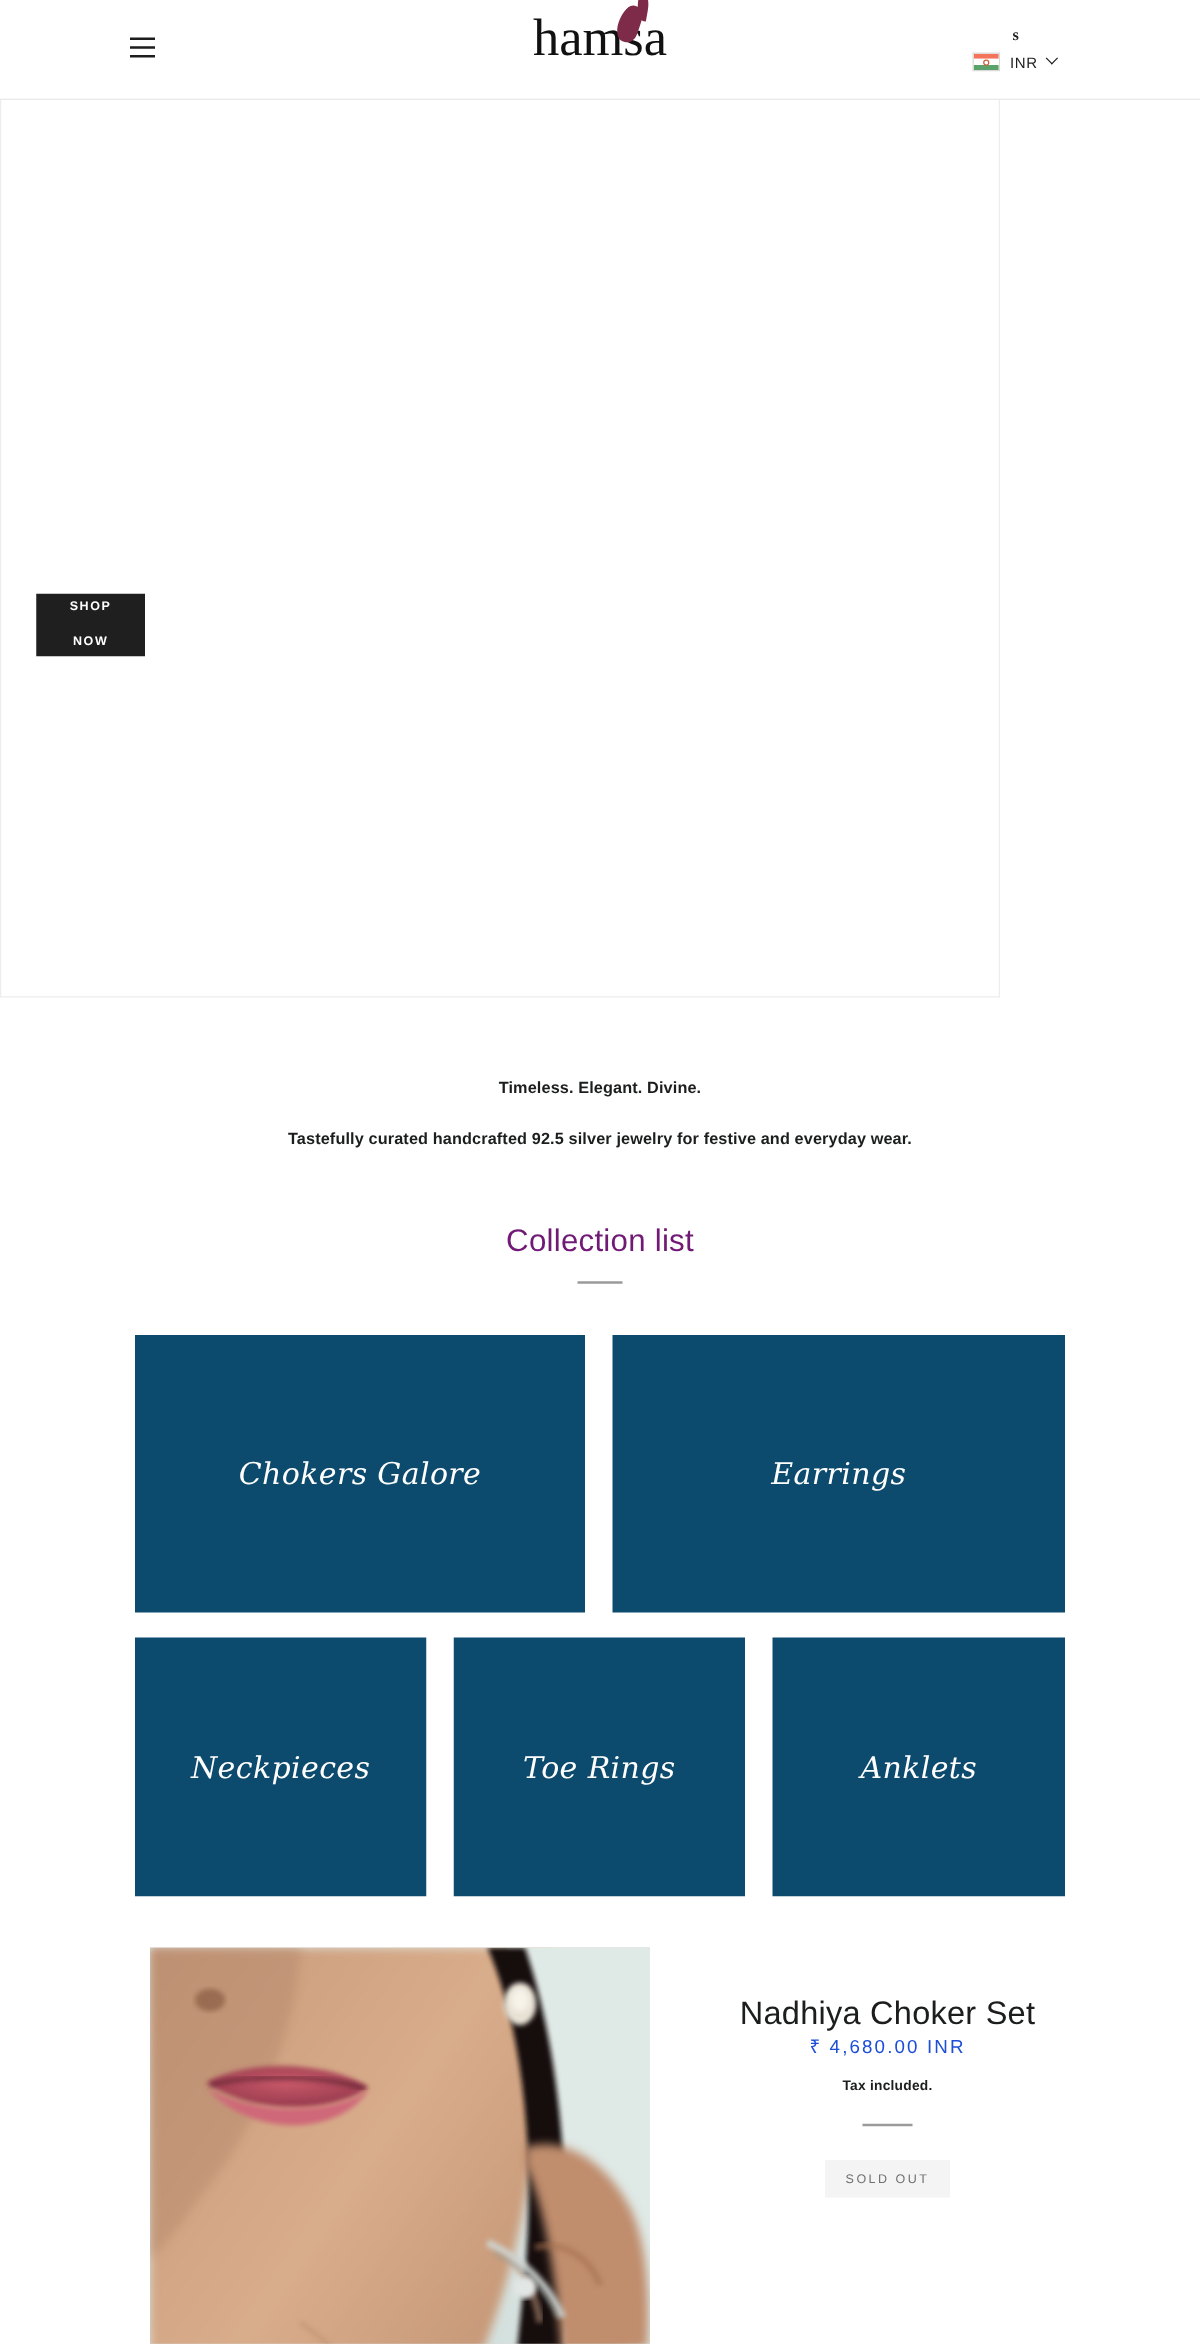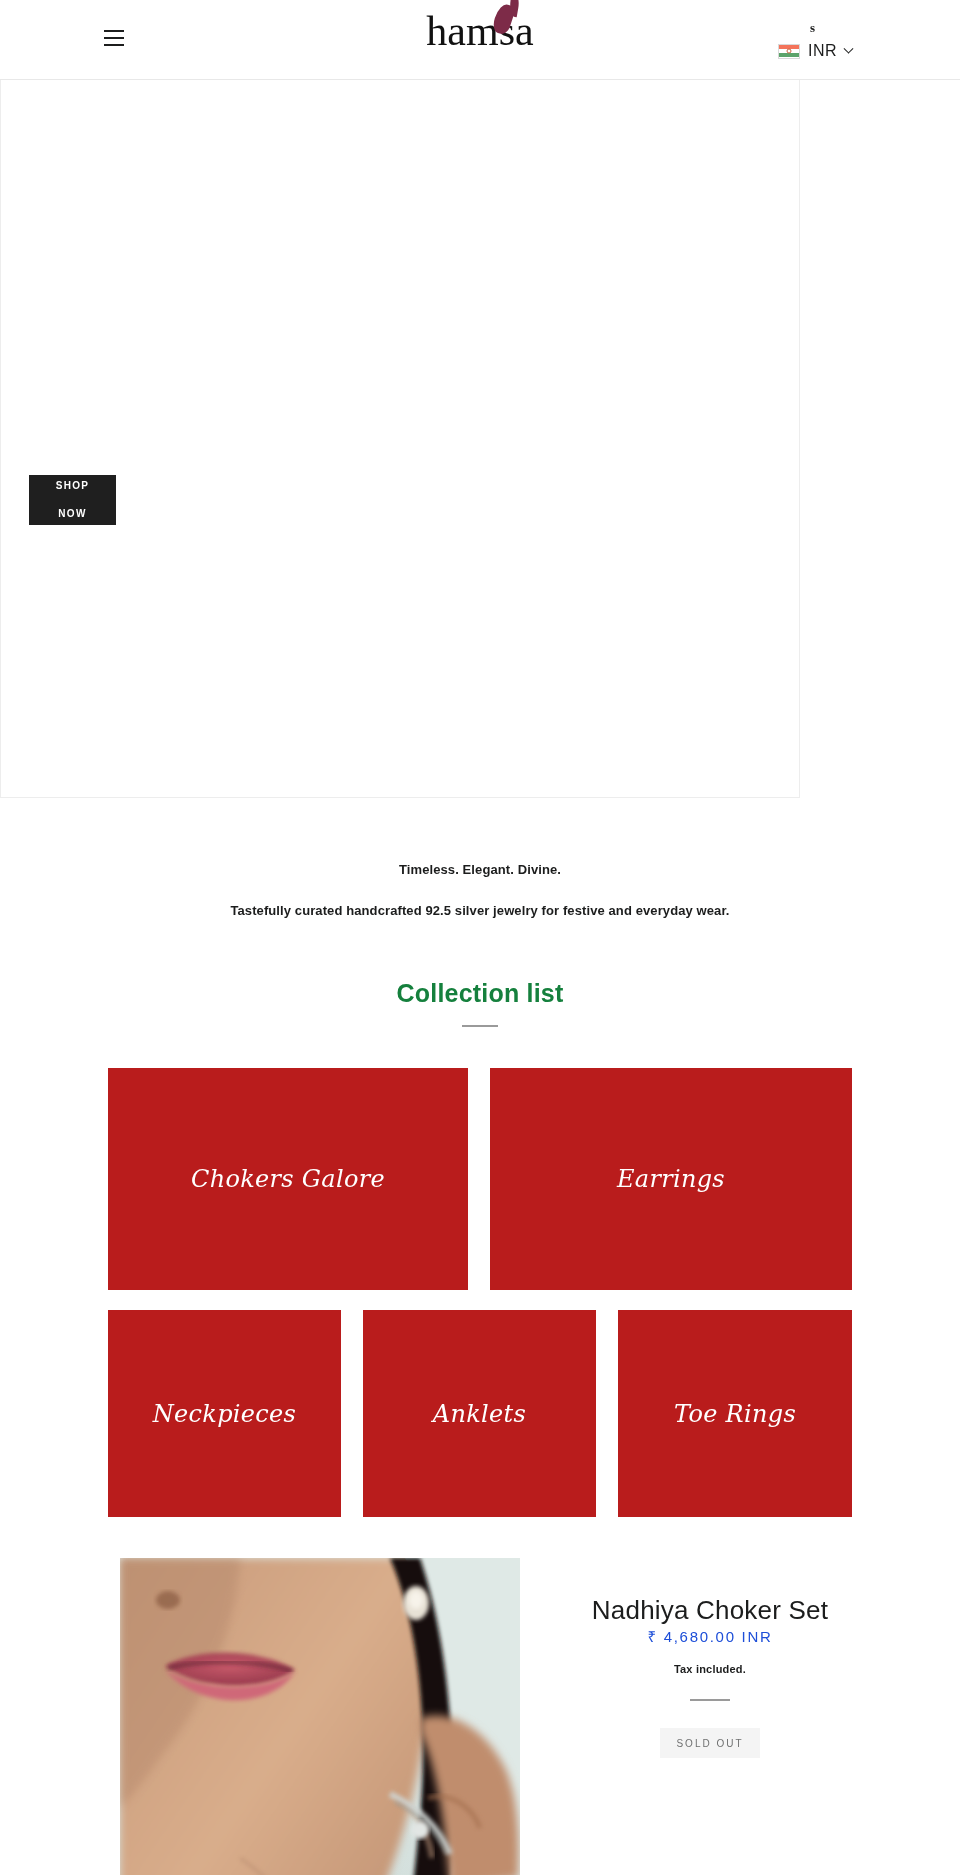--- a/index.html
+++ b/index.html
@@ -101,21 +101,21 @@
   .flag .white   { background: #ffffff; }
   .flag .green   { background: #5ba36a; }
   .flag .chakra {
     position: absolute; left: 50%; top: 50%;
     transform: translate(-50%, -50%);
     width: 5px; height: 5px;
     border: 1px solid #c8623f;
     border-radius: 50%;
   }
   .currency-code {
-    font-size: 16px;
+    font-size: 12px;
     letter-spacing: 0.5px;
     color: #1c1d1d;
   }
   .chev {
     width: 7px; height: 7px;
     border-right: 1.4px solid #1c1d1d;
     border-bottom: 1.4px solid #1c1d1d;
     transform: rotate(45deg) translate(-2px,-2px);
   }
 
@@ -167,39 +167,39 @@
   .tagline .line.second { margin-top: 21px; }
 
   
   .collection-section {
     width: 960px;
     padding-top: 58px;
   }
   .section-title {
     text-align: center;
     font-size: 25px;
-    font-weight: 700;
-    color: #15803d;
+    font-weight: 400;
+    color: #701a75;
     letter-spacing: 0.2px;
   }
   .rule {
     width: 36px;
     height: 2px;
     background: #9a9a9a;
     margin: 17px auto 0;
   }
   .tile-grid {
     width: 744px;
     margin: 41px auto 0;
   }
   .tile-row { display: flex; }
   .tile-row.row1 { gap: 22px; }
   .tile-row.row2 { gap: 22px; margin-top: 20px; }
   .tile {
-    background: #b91c1c;
+    background: #0c4a6e;
     display: flex;
     align-items: center;
     justify-content: center;
     cursor: pointer;
     position: relative;
   }
   .row1 .tile { height: 222px; }
   .row1 .tile:nth-child(1) { width: 360px; }
   .row1 .tile:nth-child(2) { width: 362px; }
   .row2 .tile { height: 207px; }
@@ -340,24 +340,24 @@
         </a>
         <a class="tile">
           <span class="tile-label">Earrings</span>
         </a>
       </div>
       <div class="tile-row row2">
         <a class="tile">
           <span class="tile-label">Neckpieces</span>
         </a>
         <a class="tile">
-          <span class="tile-label">Anklets</span>
+          <span class="tile-label">Toe Rings</span>
         </a>
         <a class="tile">
-          <span class="tile-label">Toe Rings</span>
+          <span class="tile-label">Anklets</span>
         </a>
       </div>
     </div>
   </section>
 
   <section class="featured">
     <div class="featured-media">
       <svg viewBox="0 0 400 470" preserveAspectRatio="xMidYMid slice">
         <defs>
           <linearGradient id="skin" x1="0" y1="0" x2="1" y2="1">

